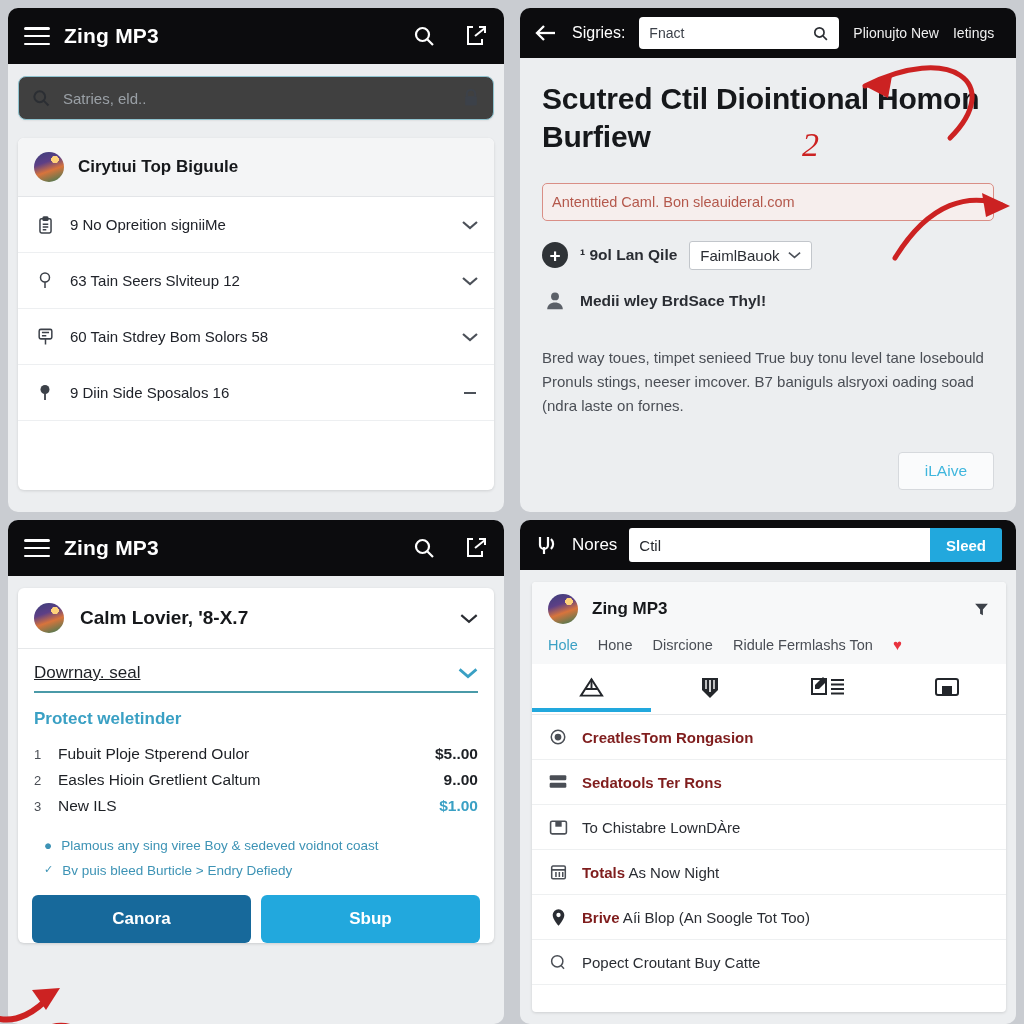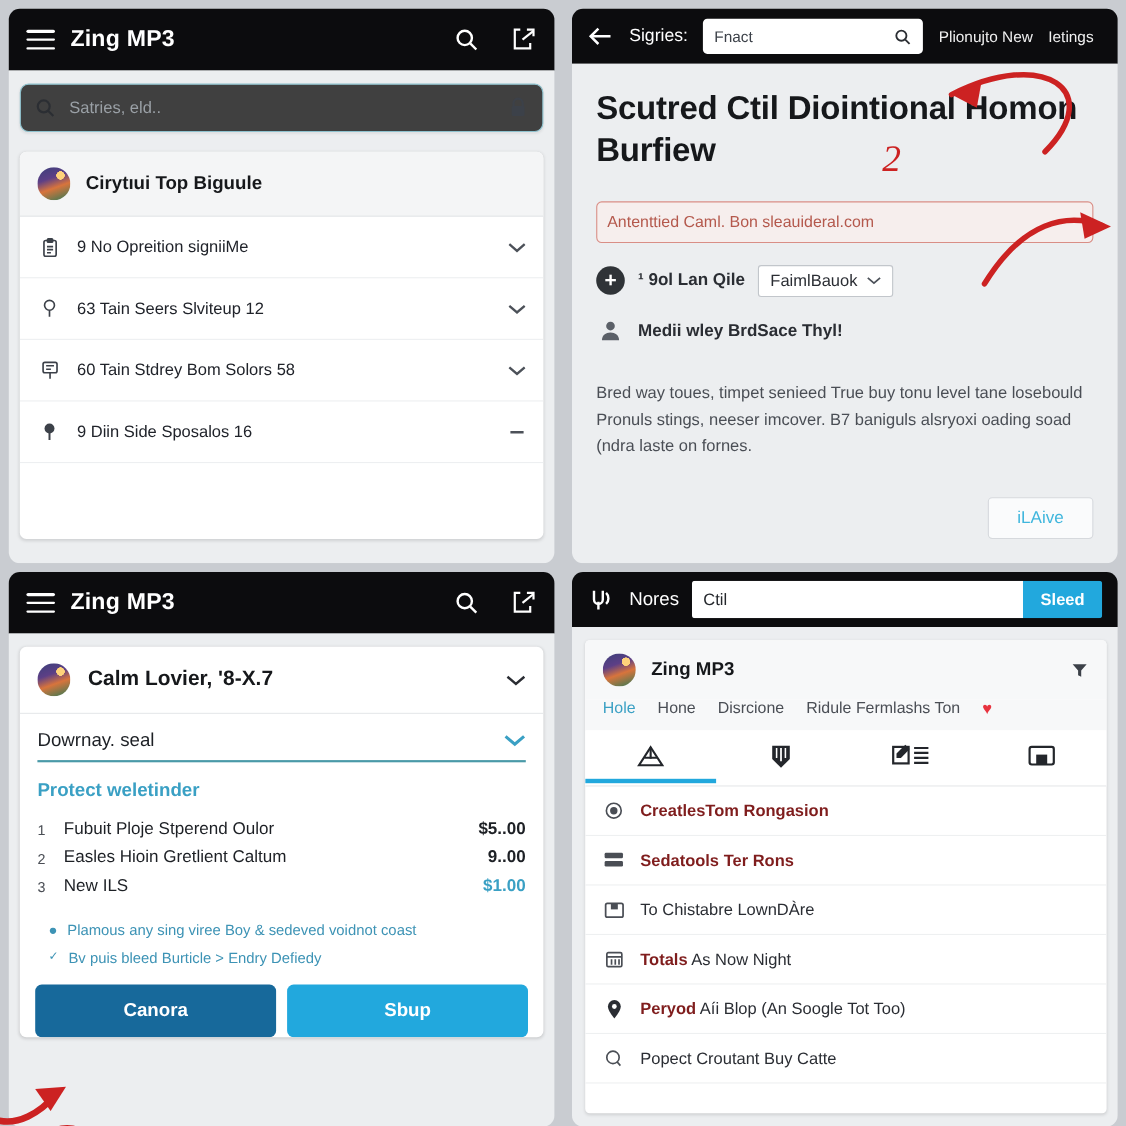--- a/index.html
+++ b/index.html
@@ -115,21 +115,21 @@
     padding:9px 26px;color:#3fb6dd;font-size:15.5px;
   }
   .person-ic{width:26px;display:flex;justify-content:center;color:#5b6068;flex:none;}
 
   
   .p3-body{background:#eceef0;height:448px;border-radius:0 0 10px 10px;padding:12px 10px 0 10px;position:relative;}
   .p3-card{background:#fff;border-radius:6px;box-shadow:0 1px 3px rgba(0,0,0,.14);overflow:hidden;}
   .p3-head{display:flex;align-items:center;gap:16px;padding:15px 16px;border-bottom:1px solid #e6e8ea;}
   .p3-head .t{flex:1;font-size:19px;font-weight:bold;color:#16181b;}
   .p3-field{margin:14px 16px 0 16px;padding-bottom:8px;border-bottom:2px solid #4a9aa8;display:flex;align-items:center;}
-  .p3-field .v{flex:1;font-size:17px;color:#1d2025;}
+  .p3-field .v{flex:1;font-size:17px;color:#1d2025;text-decoration:underline;}
   .p3-sub{margin:16px 16px 0 16px;font-size:17px;font-weight:bold;color:#3aa0c4;}
   .p3-items{margin:12px 16px 0 16px;}
   .p3-item{display:flex;align-items:center;gap:10px;font-size:15.5px;color:#1d2025;padding:4px 0;}
   .p3-item .n{width:14px;color:#4a4e55;font-size:13px;flex:none;}
   .p3-item .nm{flex:1;}
   .p3-item .pr{font-weight:bold;}
   .p3-bullets{margin:14px 22px 0 26px;}
   .p3-bul{display:flex;gap:9px;font-size:13.5px;color:#3d93b5;align-items:flex-start;padding:5px 0;}
   .p3-actions{display:flex;gap:10px;margin:12px 14px 0 14px;}
   .btn{flex:1;border-radius:6px;text-align:center;padding:14px 0;color:#fff;font-size:17px;font-weight:bold;}
@@ -139,21 +139,21 @@
   
   .p4-bar{background:#0c0c0e;border-radius:10px 10px 0 0;height:50px;display:flex;align-items:center;gap:12px;padding:0 14px;color:#fff;}
   .p4-bar .brand{font-size:17px;}
   .p4-searchwrap{flex:1;display:flex;height:34px;border-radius:3px;overflow:hidden;}
   .p4-searchwrap .inp{flex:1;background:#fff;color:#24272c;font-size:15px;display:flex;align-items:center;padding:0 10px;}
   .p4-searchwrap .go{background:#22a8dd;color:#fff;font-size:15px;font-weight:bold;display:flex;align-items:center;padding:0 16px;}
   .p4-body{background:#eceef0;height:454px;border-radius:0 0 10px 10px;padding:12px 10px 0 12px;}
   .p4-card{background:#fff;border-radius:4px;box-shadow:0 1px 3px rgba(0,0,0,.13);overflow:hidden;height:430px;}
   .p4-head{display:flex;align-items:center;gap:14px;padding:12px 16px;background:#f7f8f9;}
   .p4-head .t{flex:1;font-size:17px;font-weight:bold;color:#16181b;}
-  .p4-tabs{display:flex;gap:20px;padding:0 24px 11px 16px;background:#f7f8f9;font-size:14.5px;color:#4a4e55;}
+  .p4-tabs{display:flex;align-items:center;gap:20px;padding:0 24px 11px 16px;background:#f7f8f9;font-size:14.5px;color:#4a4e55;}
   .p4-tabs .active{color:#3aa0c4;}
   .heart{color:#e8333f;font-size:15px;}
   .p4-icontabs{display:flex;border-bottom:1px solid #e6e8ea;background:#fff;}
   .p4-icontab{flex:1;display:flex;flex-direction:column;align-items:center;padding:12px 0 0 0;color:#23262b;}
   .p4-icontab .bar{height:4px;width:100%;margin-top:10px;background:transparent;}
   .p4-icontab.sel .bar{background:#22a8dd;}
   .p4-row{display:flex;align-items:center;gap:14px;height:45px;padding:0 16px;border-bottom:1px solid #eef0f1;font-size:15px;color:#2a2d33;}
   .p4-row .ri{width:20px;display:flex;justify-content:center;color:#4a4e55;flex:none;}
   .p4-row b{font-weight:bold;color:#7f1d1d;}
 
@@ -571,21 +571,21 @@
             </span>
           <span><b>Totals</b><span> As Now Night</span></span>
         </div>
         <div class="p4-row">
           <span class="ri">
               <svg width="15" height="19" viewBox="0 0 18 22" fill="#2a2d33">
                 <path d="M9 1a7 7 0 0 0-7 7c0 5 7 13 7 13s7-8 7-13a7 7 0 0 0-7-7z"></path>
                 <circle cx="9" cy="8" r="2.6" fill="#fff"></circle>
               </svg>
             </span>
-          <span><b>Peryod</b><span> Aíi Blop (An Soogle Tot Too)</span></span>
+          <span><b>Brive</b><span> Aíi Blop (An Soogle Tot Too)</span></span>
         </div>
         <div class="p4-row">
           <span class="ri">
               <svg width="18" height="18" viewBox="0 0 24 24" fill="none" stroke="#4a4e55" stroke-width="2">
                 <circle cx="11" cy="11" r="7.5"></circle>
                 <line x1="16" y1="16.5" x2="20" y2="21"></line>
               </svg>
             </span>
           <span><b></b><span>Popect Croutant Buy Catte</span></span>
         </div>

